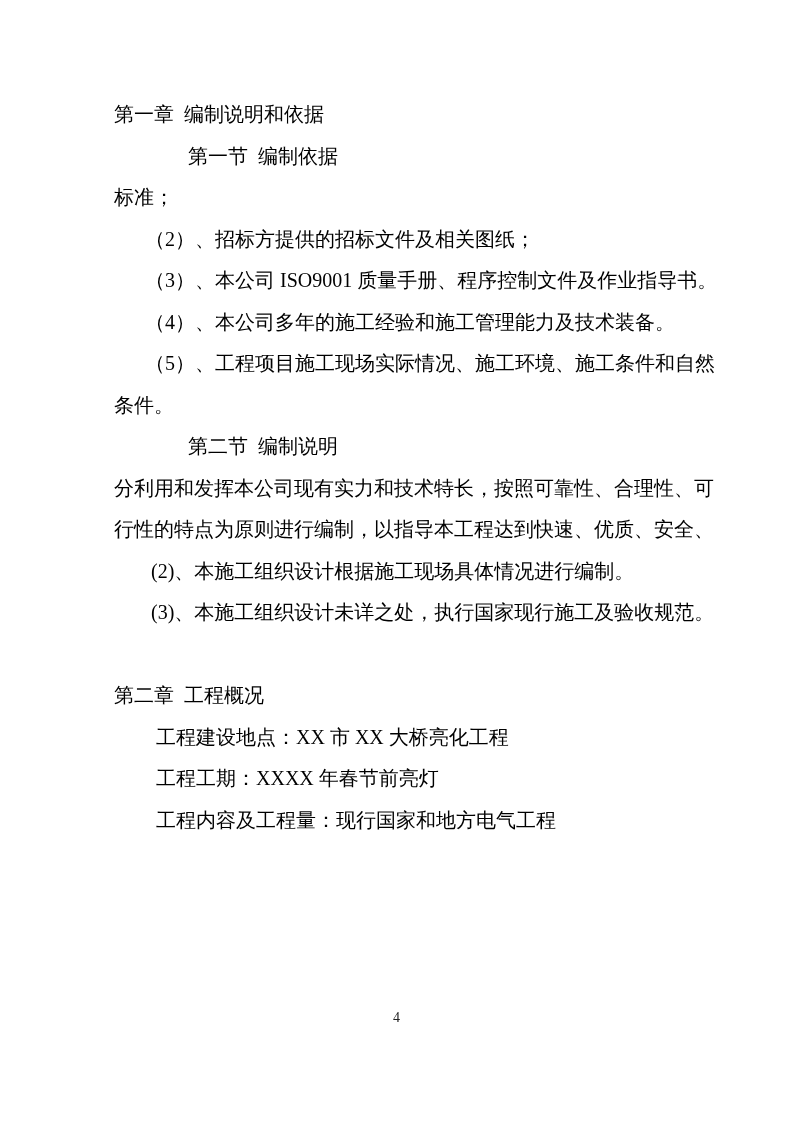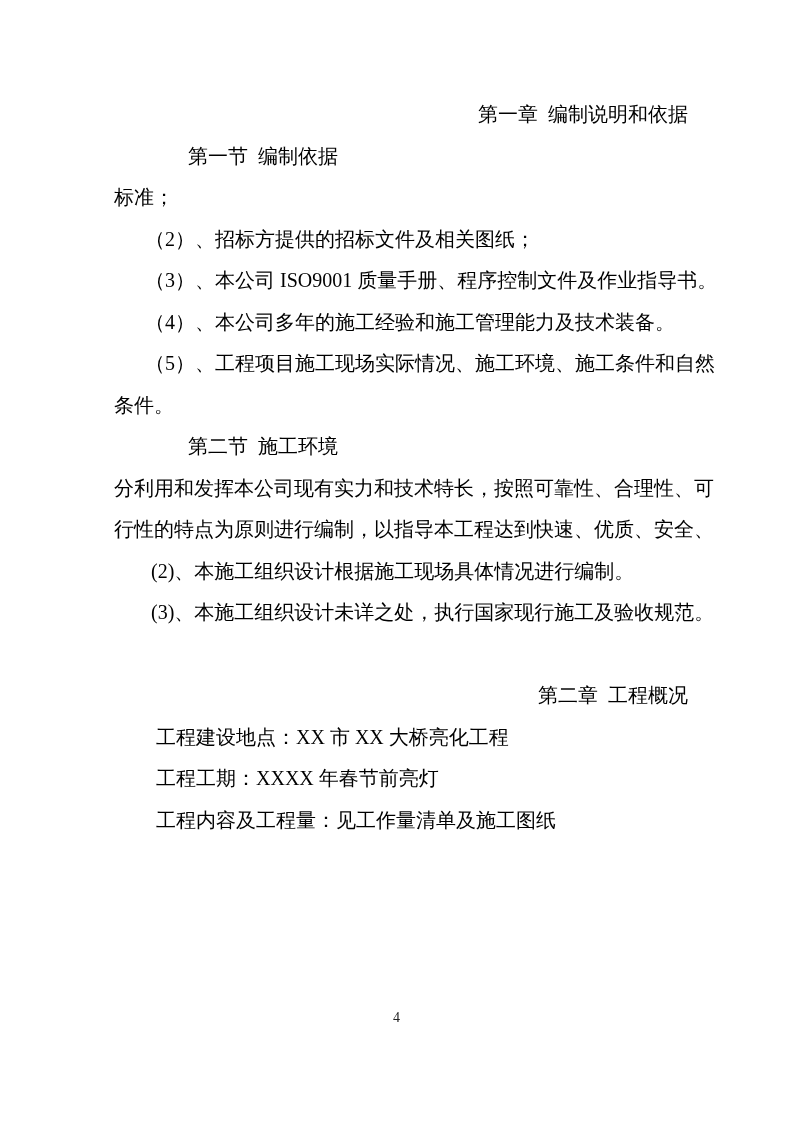--- a/index.html
+++ b/index.html
@@ -19,21 +19,21 @@
     overflow: hidden;
   }
   .line {
     height: 41.5px;
     line-height: 41.5px;
     font-size: 20px;
     white-space: pre;
   }
   
   .chapter {
-    text-align: right;
+    text-align: left;
   }
   
   .sec {
     padding-left: 74px;
   }
   
   .ind {
     padding-left: 31px;
   }
   
@@ -65,30 +65,30 @@
 
   <div class="line sec">第一节  编制依据</div>
 
   <div class="line">标准；</div>
   <div class="line ind">（2）、招标方提供的招标文件及相关图纸；</div>
   <div class="line ind">（3）、本公司 ISO9001 质量手册、程序控制文件及作业指导书。</div>
   <div class="line ind">（4）、本公司多年的施工经验和施工管理能力及技术装备。</div>
   <div class="line ind">（5）、工程项目施工现场实际情况、施工环境、施工条件和自然</div>
   <div class="line">条件。</div>
 
-  <div class="line sec">第二节  施工环境</div>
+  <div class="line sec">第二节  编制说明</div>
 
   <div class="line">分利用和发挥本公司现有实力和技术特长，按照可靠性、合理性、可</div>
   <div class="line">行性的特点为原则进行编制，以指导本工程达到快速、优质、安全、</div>
   <div class="line ind2">(2)、本施工组织设计根据施工现场具体情况进行编制。</div>
   <div class="line ind2">(3)、本施工组织设计未详之处，执行国家现行施工及验收规范。</div>
 
   <div class="line"></div>
 
   <div class="line chapter">第二章  工程概况</div>
 
   <div class="line bold">工程建设地点：XX 市 XX 大桥亮化工程</div>
   <div class="line bold">工程工期：XXXX 年春节前亮灯</div>
-  <div class="line bold">工程内容及工程量：见工作量清单及施工图纸</div>
+  <div class="line bold">工程内容及工程量：现行国家和地方电气工程</div>
 
   <div class="footer">4</div>
 
 </div>
 
 </body></html>

